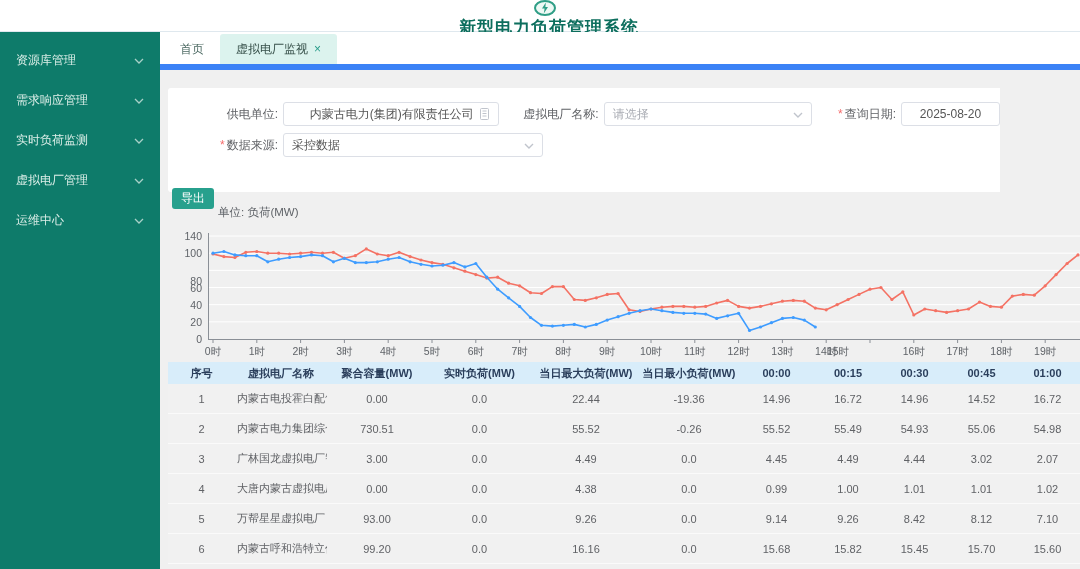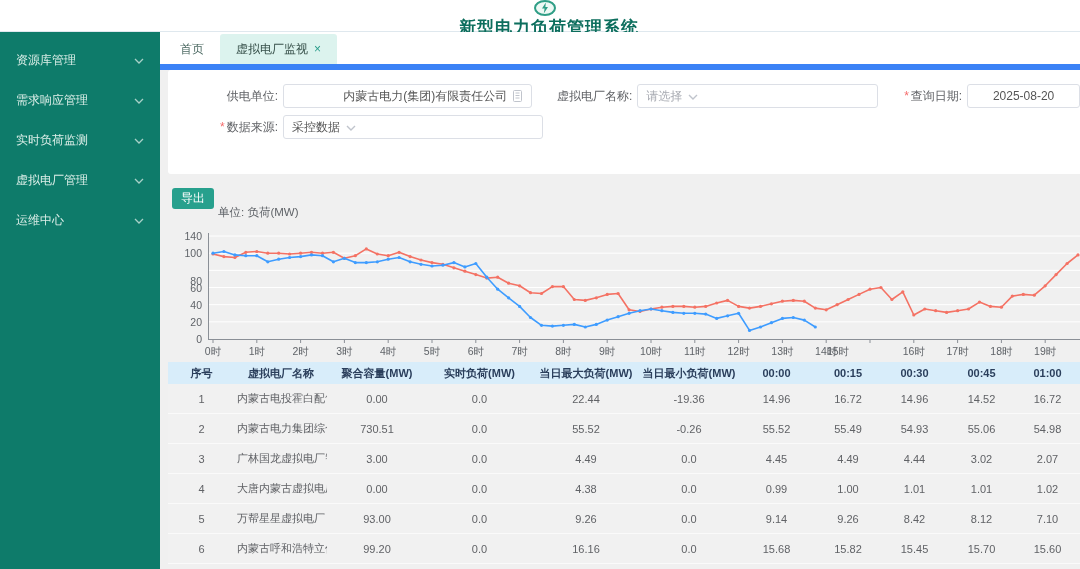--- a/index.html
+++ b/index.html
@@ -23,32 +23,32 @@
   .tabbar{position:absolute;left:160px;top:32px;width:920px;height:38px;background:#fff;
           border-bottom:6px solid #3b82f6;display:flex;align-items:flex-end;padding-left:4px;box-sizing:border-box;}
   .tab{height:30px;line-height:30px;padding:0 16px;font-size:12px;color:#4d6a63;cursor:pointer;}
   .tab.active{background:#dcf3ee;color:#37504a;border-radius:3px 3px 0 0;}
   .tab .close{margin-left:6px;color:#2a9d8b;font-size:12px;cursor:pointer;}
 
   
   .content{position:absolute;left:160px;top:70px;width:920px;height:499px;background:#f0f0f0;}
 
   
-  .form-card{position:absolute;left:8px;top:0;width:912px;height:104px;background:#fff;border-radius:3px 0 0 3px;}
+  .form-card{position:absolute;left:8px;top:18px;width:824px;height:104px;background:#fff;border-radius:3px 0 0 3px;padding-left:8px;}
   .form-row{position:absolute;left:0;width:100%;display:flex;align-items:center;padding-left:37px;box-sizing:border-box;}
   .form-row.r1{top:14px;}
   .form-row.r2{top:45px;}
   .f-label{width:73px;text-align:right;font-size:12px;color:#606266;flex:none;}
   .f-label.w85{width:85px;}
   .f-label.w62{width:62px;}
   .star{color:#f56c6c;margin-right:2px;}
   .ibox{height:24px;border:1px solid #dcdfe6;border-radius:3px;background:#fff;box-sizing:border-box;
         display:flex;align-items:center;font-size:12px;color:#555;margin-left:5px;padding:0 8px;}
   .ibox.supply{width:262px;justify-content:flex-end;}
-  .ibox.select{}
+  .ibox.select{justify-content:space-between;}
   .ibox .ph{color:#a8abb2;}
   .ibox .chev{flex:none;margin-left:6px;}
   .ibox.date{width:118px;justify-content:center;}
   .suffix-ic{margin-left:5px;flex:none;display:flex;}
 
   
   .export-btn{position:absolute;left:12px;top:118px;height:21px;padding:0 9px;background:#27a08d;color:#fff;
               font-size:12px;border:none;border-radius:3px;line-height:21px;cursor:pointer;}
   .unit-label{position:absolute;left:58px;top:135px;font-size:11.5px;color:#5f6368;}
 

